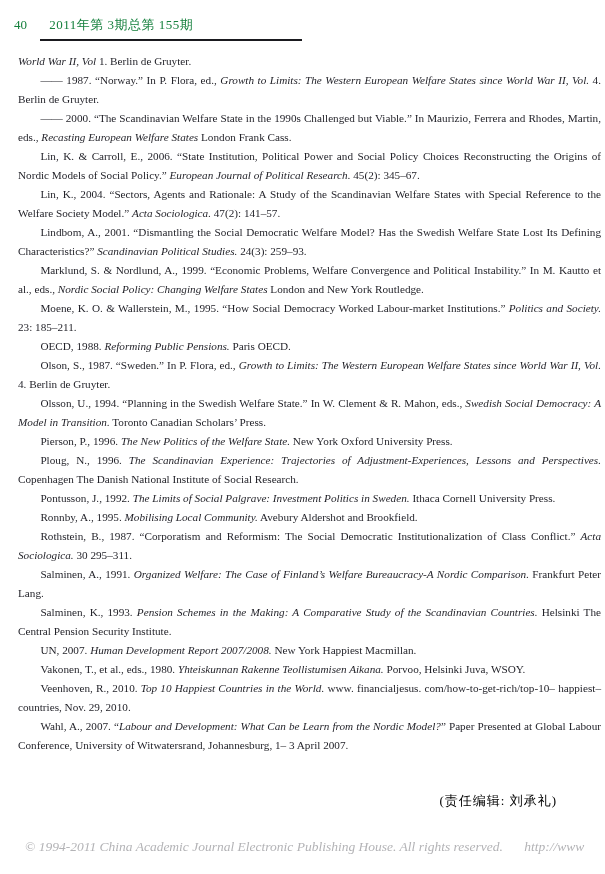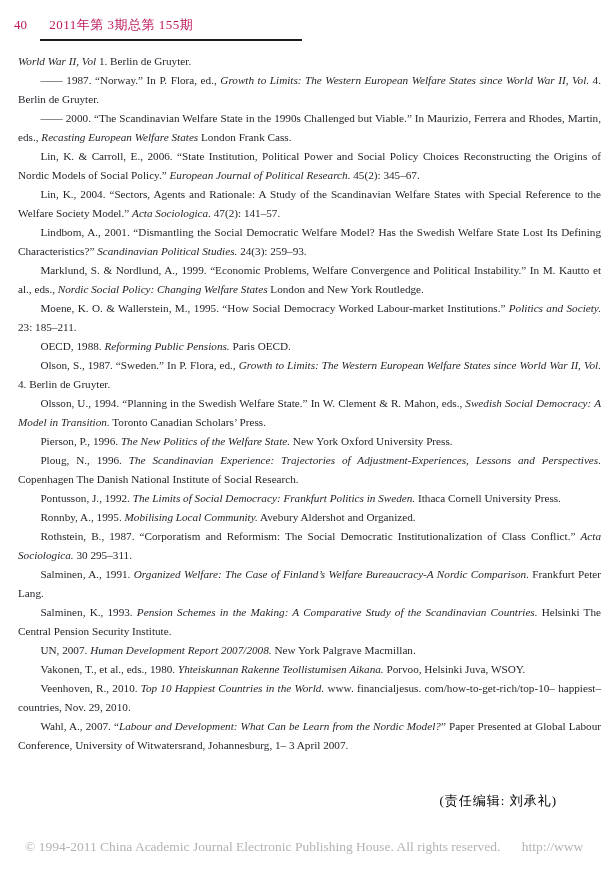--- a/index.html
+++ b/index.html
@@ -14,21 +14,21 @@
     overflow: hidden;
     font-family: "Liberation Serif", "DejaVu Serif", serif;
     color: #1f1f26;
   }
   .page-header {
     position: absolute;
     top: 16px;
     left: 14px;
     right: 14px;
     font-size: 13px;
-    color: #be185d;
+    color: #15803d;
   }
   .page-number {
     display: inline-block;
     min-width: 22px;
   }
   .issue-info {
     display: inline-block;
     margin-left: 10px;
     letter-spacing: 0.5px;
   }
@@ -70,20 +70,21 @@
   }
   .page-footer {
     position: absolute;
     top: 839px;
     left: 25px;
     width: 580px;
     white-space: nowrap;
     overflow: hidden;
     font-size: 13.5px;
     color: #b3b3b6;
+    font-style: italic;
   }
   .page-footer .footer-url {
     margin-left: 18px;
   }
 </style>
 </head>
 <body>
 
 <div class="page-header">
   <span class="page-number">40</span>
@@ -99,26 +100,26 @@
     <p class="reference"><span>Lin, K. &amp; Carroll, E., 2006. “State Institution, Political Power and Social Policy Choices  Reconstructing the Origins of Nordic Models of Social Policy.” </span><i>European Journal of Political Research.</i><span> 45(2): 345–67.</span></p>
     <p class="reference"><span>Lin, K., 2004. “Sectors, Agents and Rationale: A Study of the Scandinavian Welfare States with Special Reference to the Welfare Society Model.” </span><i>Acta Sociologica.</i><span> 47(2): 141–57.</span></p>
     <p class="reference"><span>Lindbom, A., 2001. “Dismantling the Social Democratic Welfare Model? Has the Swedish Welfare State Lost Its Defining Characteristics?” </span><i>Scandinavian Political Studies.</i><span> 24(3): 259–93.</span></p>
     <p class="reference"><span>Marklund, S. &amp; Nordlund, A., 1999. “Economic Problems, Welfare Convergence and Political Instability.” In M. Kautto et al., eds., </span><i>Nordic Social Policy: Changing Welfare States</i><span>  London and New York  Routledge.</span></p>
     <p class="reference"><span>Moene, K. O. &amp; Wallerstein, M., 1995. “How Social Democracy Worked  Labour-market Institutions.” </span><i>Politics and Society.</i><span> 23: 185–211.</span></p>
     <p class="reference"><span>OECD, 1988. </span><i>Reforming Public Pensions.</i><span>  Paris  OECD.</span></p>
     <p class="reference"><span>Olson, S., 1987. “Sweden.” In P. Flora, ed., </span><i>Growth to Limits: The Western European Welfare States since World War II, Vol.</i><span> 4.  Berlin  de Gruyter.</span></p>
     <p class="reference"><span>Olsson, U., 1994. “Planning in the Swedish Welfare State.” In W. Clement &amp; R. Mahon, eds., </span><i>Swedish Social Democracy: A Model in Transition.</i><span>  Toronto  Canadian Scholars’ Press.</span></p>
     <p class="reference"><span>Pierson, P., 1996. </span><i>The New Politics of the Welfare State.</i><span>  New York  Oxford University Press.</span></p>
     <p class="reference"><span>Ploug, N., 1996. </span><i>The Scandinavian Experience: Trajectories of Adjustment-Experiences, Lessons and Perspectives.</i><span>  Copenhagen  The Danish National Institute of Social Research.</span></p>
-    <p class="reference"><span>Pontusson, J., 1992. </span><i>The Limits of Social Democracy: Frankfurt Politics in Sweden.</i><span>  Ithaca  Cornell University Press.</span></p>
-    <p class="reference"><span>Ronnby, A., 1995. </span><i>Mobilising Local Community.</i><span>  Avebury  Aldershot and Organized.</span></p>
+    <p class="reference"><span>Pontusson, J., 1992. </span><i>The Limits of Social Palgrave: Investment Politics in Sweden.</i><span>  Ithaca  Cornell University Press.</span></p>
+    <p class="reference"><span>Ronnby, A., 1995. </span><i>Mobilising Local Community.</i><span>  Avebury  Aldershot and Brookfield.</span></p>
     <p class="reference"><span>Rothstein, B., 1987. “Corporatism and Reformism:  The Social Democratic Institutionalization of Class Conflict.” </span><i>Acta Sociologica.</i><span> 30  295–311.</span></p>
     <p class="reference"><span>Salminen, A., 1991. </span><i>Organized Welfare:  The Case of Finland’s Welfare Bureaucracy-A Nordic Comparison.</i><span>  Frankfurt  Peter Lang.</span></p>
     <p class="reference"><span>Salminen, K., 1993. </span><i>Pension Schemes in the Making:  A Comparative Study of the Scandinavian Countries.</i><span>  Helsinki  The Central Pension Security Institute.</span></p>
-    <p class="reference"><span>UN, 2007. </span><i>Human Development Report 2007/2008.</i><span>  New York  Palgrave Macmillan.</span></p>
+    <p class="reference"><span>UN, 2007. </span><i>Human Development Report 2007/2008.</i><span>  New York  Happiest Macmillan.</span></p>
     <p class="reference"><span>Vakonen, T., et al., eds., 1980. </span><i>Yhteiskunnan Rakenne Teollistumisen Aikana.</i><span>  Porvoo, Helsinki  Juva, WSOY.</span></p>
     <p class="reference"><span>Veenhoven, R., 2010. </span><i>Top 10 Happiest Countries in the World.</i><span> www. financialjesus. com/how-to-get-rich/top-10– happiest– countries, Nov. 29, 2010.</span></p>
     <p class="reference"><span>Wahl, A., 2007. “</span><i>Labour and Development:  What Can be Learn from  the Nordic Model?</i><span>” Paper Presented at Global Labour Conference, University of Witwatersrand, Johannesburg, 1– 3 April 2007.</span></p>
   </div>
 
 <div class="editor-note">(责任编辑: 刘承礼)</div>
 
 <div class="page-footer">
   <span>© 1994-2011 China Academic Journal Electronic Publishing House. All rights reserved.</span>
   <span class="footer-url">http://www</span>

